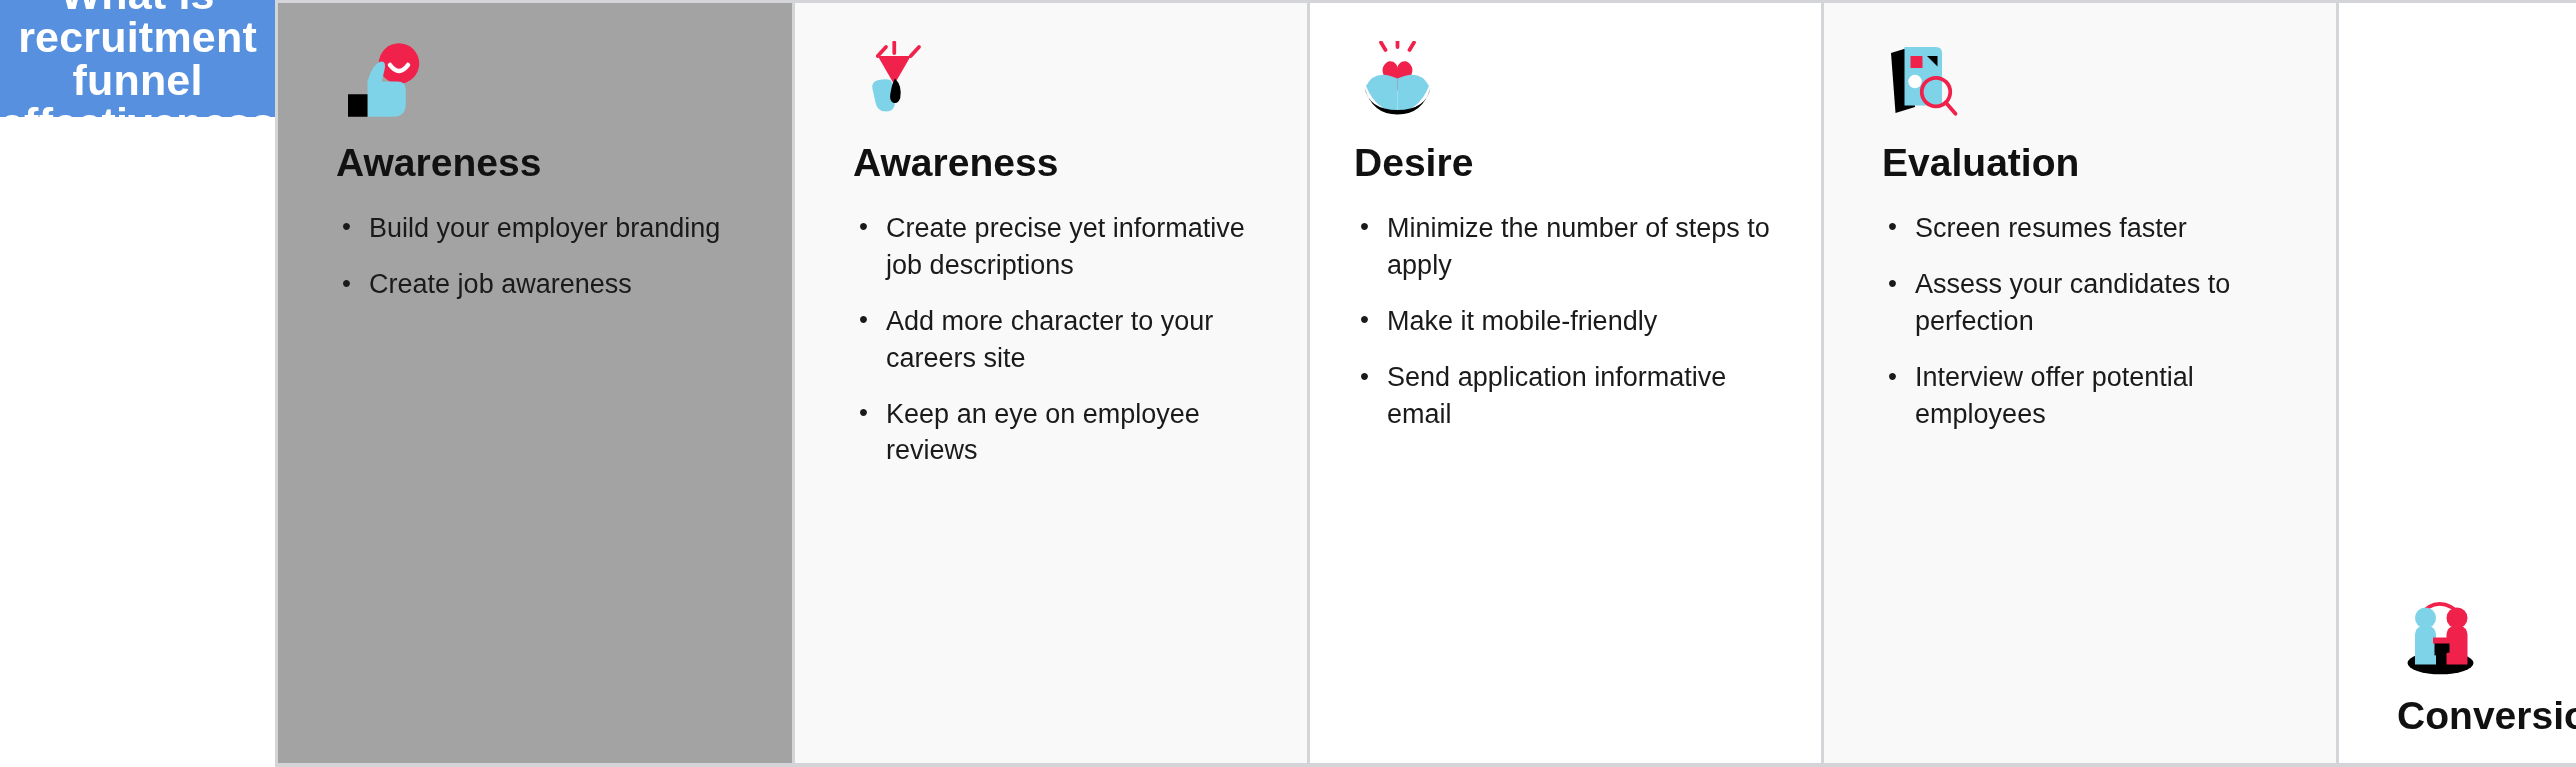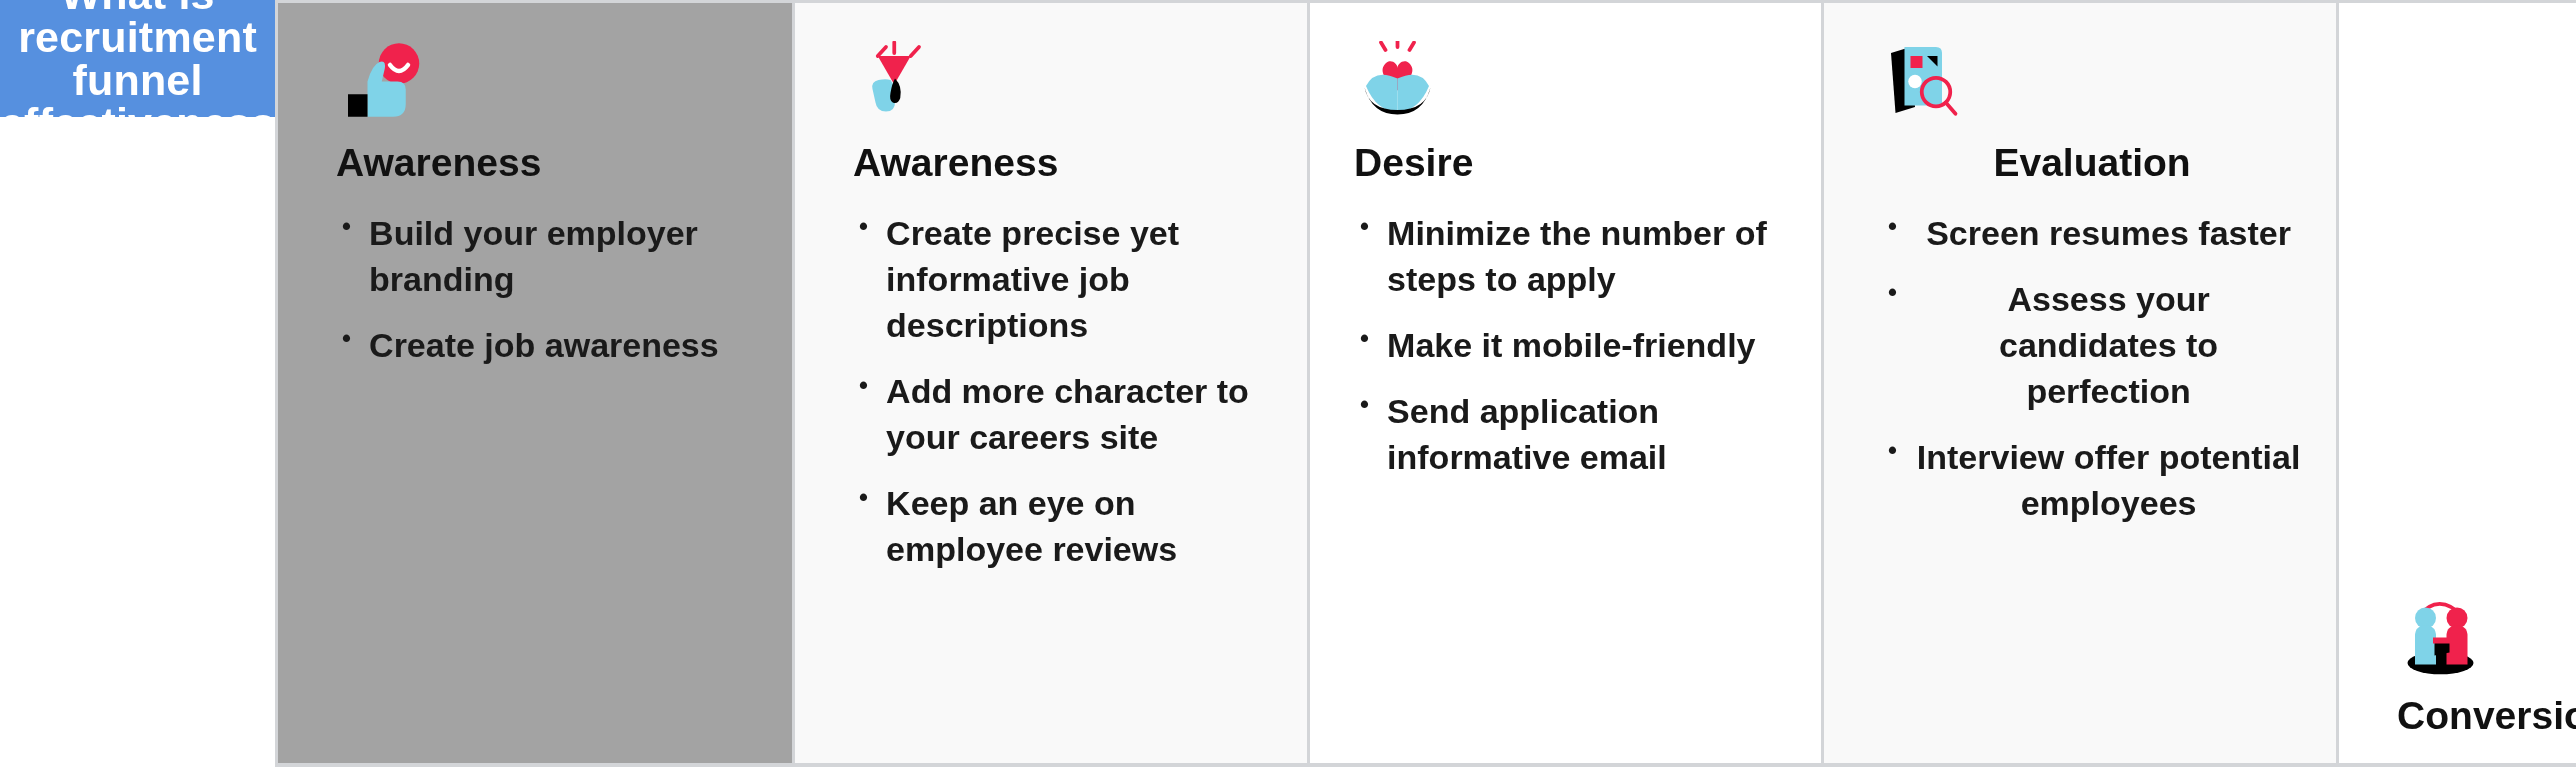--- a/index.html
+++ b/index.html
@@ -56,21 +56,21 @@
     display: flex;
     flex-direction: column;
     overflow: hidden;
   }
 
   .column + .column { border-left: 3.7px solid #d3d5d8; }
 
   .col-awareness  { flex: 0 0 514px;  background: #a3a3a3; }
   .col-interest   { flex: 0 0 515px;  background: #f9f9f9; }
   .col-desire     { flex: 0 0 514px;  background: #ffffff; padding-left: 44px; }
-  .col-evaluation { flex: 0 0 515px;  background: #f9f9f9; text-align: center; }
+  .col-evaluation { flex: 0 0 515px;  background: #f9f9f9; }
   .col-conversion { flex: 1 1 auto;   background: #ffffff; justify-content: flex-end; }
 
   
   .icon-wrap {
     width: 90px;
     height: 82px;
     display: flex;
     align-items: flex-end;
     margin-bottom: 19.5px;
     margin-left: 3px;
@@ -90,25 +90,25 @@
   
   .bullet-list {
     list-style: none;
     margin: 0;
     padding: 0;
   }
 
   .bullet-item {
     position: relative;
     padding-left: 33px;
-    font-size: 34px;
+    font-size: 27px;
     line-height: 1.36;
     color: #1a1a1a;
     margin-bottom: 19.5px;
-    font-weight: bold;
+    font-weight: normal;
   }
 
   .bullet-item::before {
     content: "\2022";
     position: absolute;
     left: 6px;
     top: -1.5px;
     font-size: 25.5px;
     color: #1a1a1a;
     line-height: 1.42;

